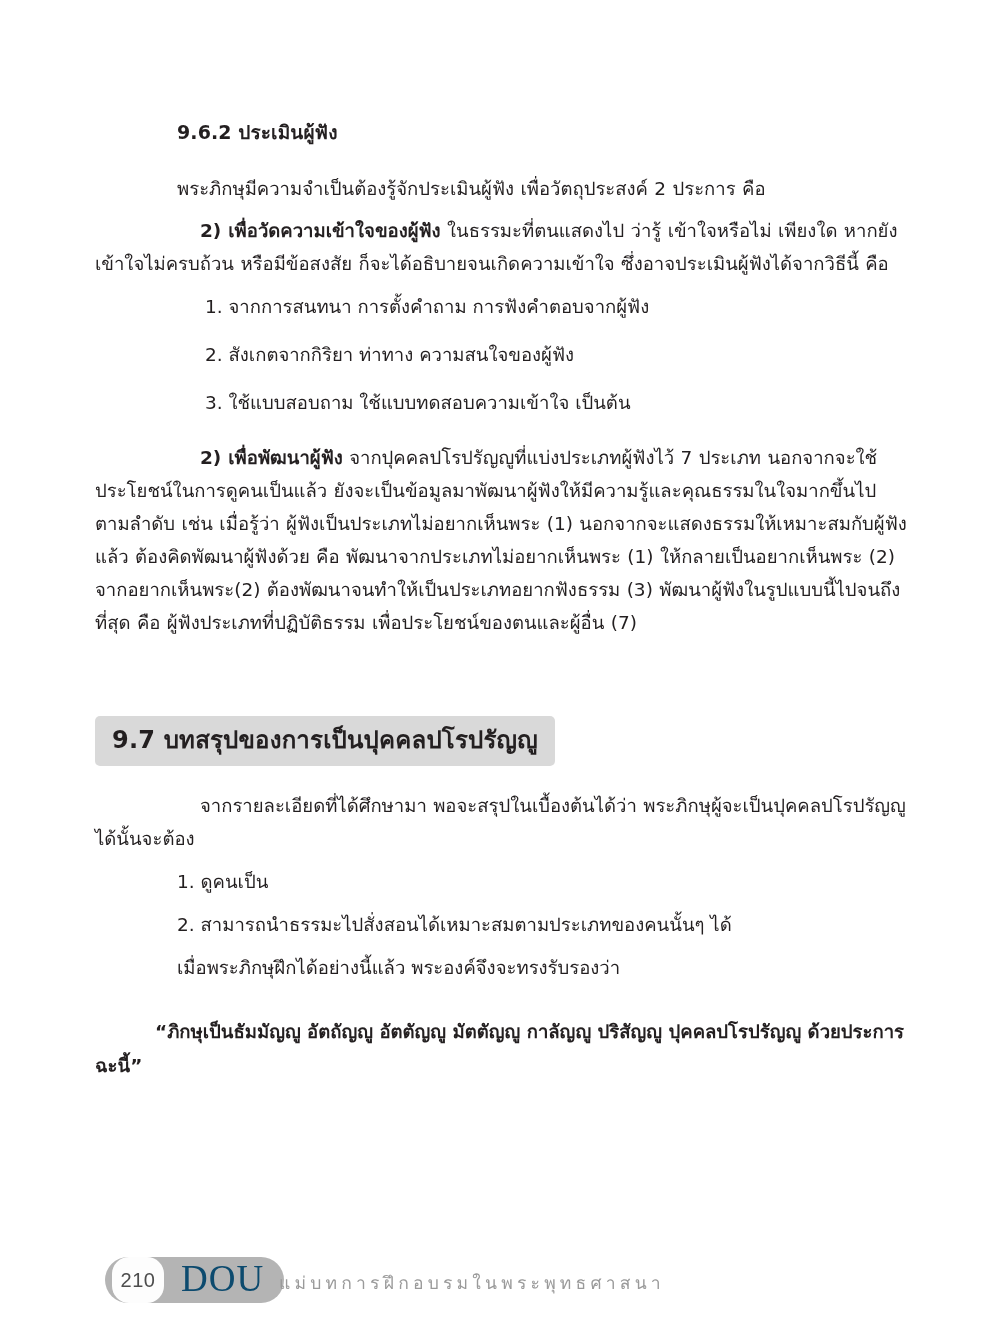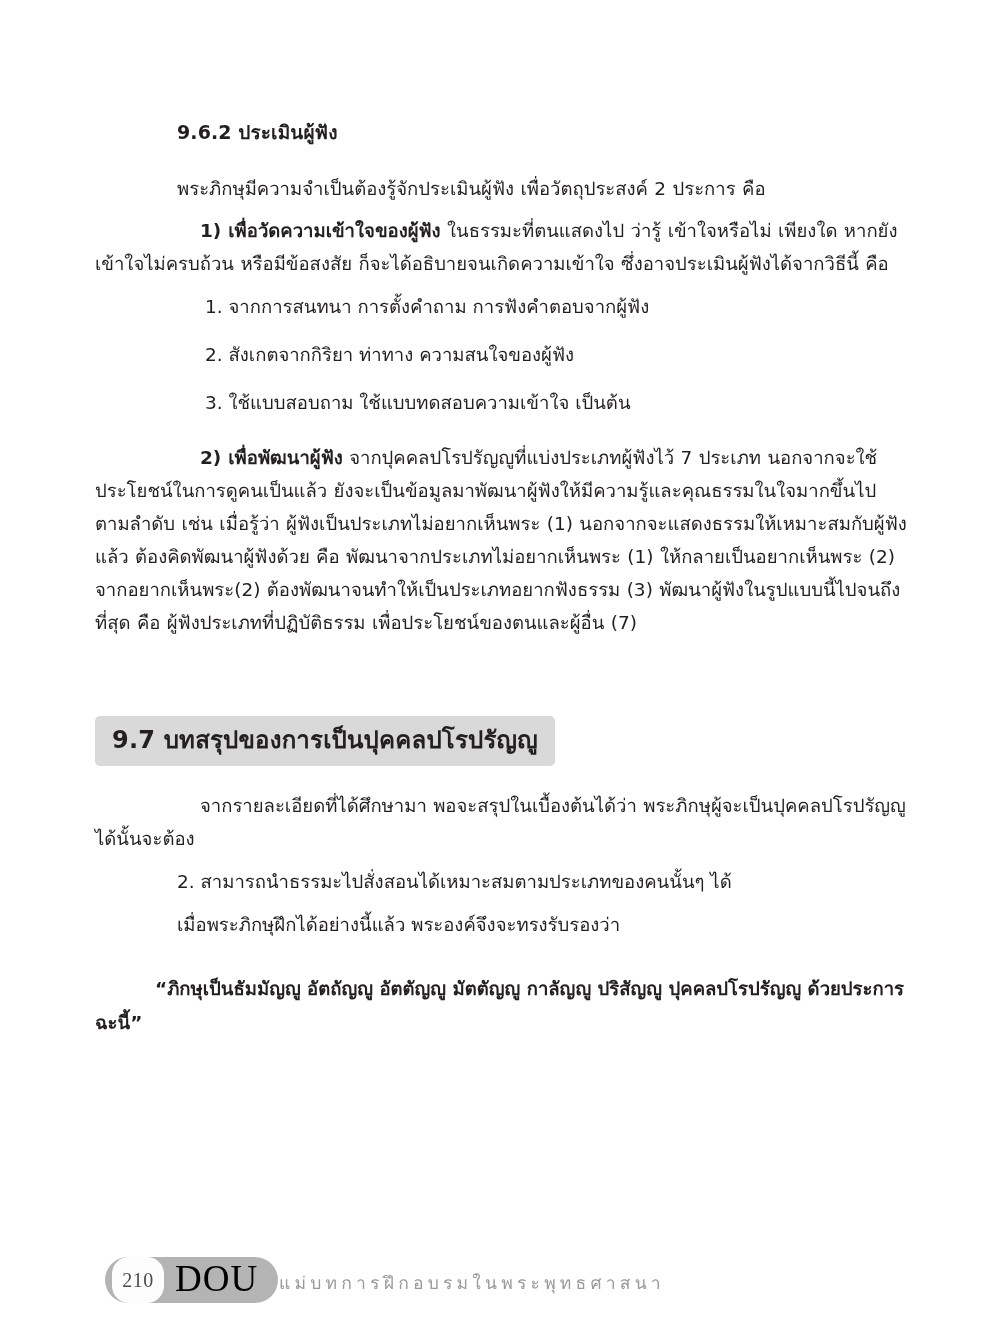--- a/index.html
+++ b/index.html
@@ -111,29 +111,29 @@
   .page-number-pill {
     background: #fdfdfd;
     color: #4d4d4d;
     border-radius: 17px;
     height: 46px;
     min-width: 52px;
     display: flex;
     align-items: center;
     justify-content: center;
     font-size: 20px;
-    font-family: Liberation Serif, serif;
+    font-family: Liberation Sans, sans-serif;
     letter-spacing: 0.5px;
   }
   .dou-mark {
-    color: #000000;
+    color: #0c4a6e;
     font-family: "Liberation Serif", "DejaVu Serif", serif;
     font-size: 37px;
     letter-spacing: 1px;
-    margin-left: 11px;
+    margin-left: 17px;
     line-height: 1;
     padding-bottom: 4px;
   }
   .footer-title {
     position: absolute;
     left: 184px;
     top: 14px;
     font-size: 17.5px;
     color: #9a9a9a;
     letter-spacing: 4.2px;
@@ -144,34 +144,35 @@
 <body>
 
 <div class="page">
 
   <div class="content">
 
     <h2 class="sub-heading">9.6.2 ประเมินผู้ฟัง</h2>
 
     <p class="para indent-1">พระภิกษุมีความจำเป็นต้องรู้จักประเมินผู้ฟัง เพื่อวัตถุประสงค์ 2 ประการ คือ</p>
 
-    <p class="para indent-2"><b>1) เพื่อวัดความเข้าใจของผู้ฟัง</b><span> ในธรรมะที่ตนแสดงไป ว่ารู้ เข้าใจหรือไม่ เพียงใด หากยังเข้าใจไม่ครบถ้วน หรือมีข้อสงสัย ก็จะได้อธิบายจนเกิดความเข้าใจ ซึ่งอาจประเมินผู้ฟังได้จากวิธีนี้ คือ</span></p>
+    <p class="para indent-2"><b>2) เพื่อวัดความเข้าใจของผู้ฟัง</b><span> ในธรรมะที่ตนแสดงไป ว่ารู้ เข้าใจหรือไม่ เพียงใด หากยังเข้าใจไม่ครบถ้วน หรือมีข้อสงสัย ก็จะได้อธิบายจนเกิดความเข้าใจ ซึ่งอาจประเมินผู้ฟังได้จากวิธีนี้ คือ</span></p>
 
     <p class="listline">1. จากการสนทนา การตั้งคำถาม การฟังคำตอบจากผู้ฟัง</p>
 
     <p class="listline">2. สังเกตจากกิริยา ท่าทาง ความสนใจของผู้ฟัง</p>
 
     <p class="listline gap-after">3. ใช้แบบสอบถาม ใช้แบบทดสอบความเข้าใจ เป็นต้น</p>
 
     <p class="para indent-2"><b>2) เพื่อพัฒนาผู้ฟัง</b><span> จากปุคคลปโรปรัญญูที่แบ่งประเภทผู้ฟังไว้ 7 ประเภท นอกจากจะใช้ประโยชน์ในการดูคนเป็นแล้ว ยังจะเป็นข้อมูลมาพัฒนาผู้ฟังให้มีความรู้และคุณธรรมในใจมากขึ้นไปตามลำดับ เช่น เมื่อรู้ว่า ผู้ฟังเป็นประเภทไม่อยากเห็นพระ (1)   นอกจากจะแสดงธรรมให้เหมาะสมกับผู้ฟังแล้ว ต้องคิดพัฒนาผู้ฟังด้วย คือ พัฒนาจากประเภทไม่อยากเห็นพระ (1) ให้กลายเป็นอยากเห็นพระ (2)  จากอยากเห็นพระ(2) ต้องพัฒนาจนทำให้เป็นประเภทอยากฟังธรรม (3)  พัฒนาผู้ฟังในรูปแบบนี้ไปจนถึงที่สุด คือ ผู้ฟังประเภทที่ปฏิบัติธรรม เพื่อประโยชน์ของตนและผู้อื่น (7)</span></p>
 
     <div class="section-banner">9.7 บทสรุปของการเป็นปุคคลปโรปรัญญู</div>
 
     <p class="para indent-2">จากรายละเอียดที่ได้ศึกษามา พอจะสรุปในเบื้องต้นได้ว่า พระภิกษุผู้จะเป็นปุคคลปโรปรัญญูได้นั้นจะต้อง</p>
 
+    <p class="listline-tight">1. ดูคนเป็น</p>
 
     <p class="listline-tight">2. สามารถนำธรรมะไปสั่งสอนได้เหมาะสมตามประเภทของคนนั้นๆ ได้</p>
 
     <p class="listline-tight">เมื่อพระภิกษุฝึกได้อย่างนี้แล้ว พระองค์จึงจะทรงรับรองว่า</p>
 
     <p class="quote-block">“ภิกษุเป็นธัมมัญญู อัตถัญญู อัตตัญญู มัตตัญญู กาลัญญู ปริสัญญู ปุคคลปโรปรัญญู ด้วยประการฉะนี้”</p>
 
   </div>
 
   <div class="footer">

